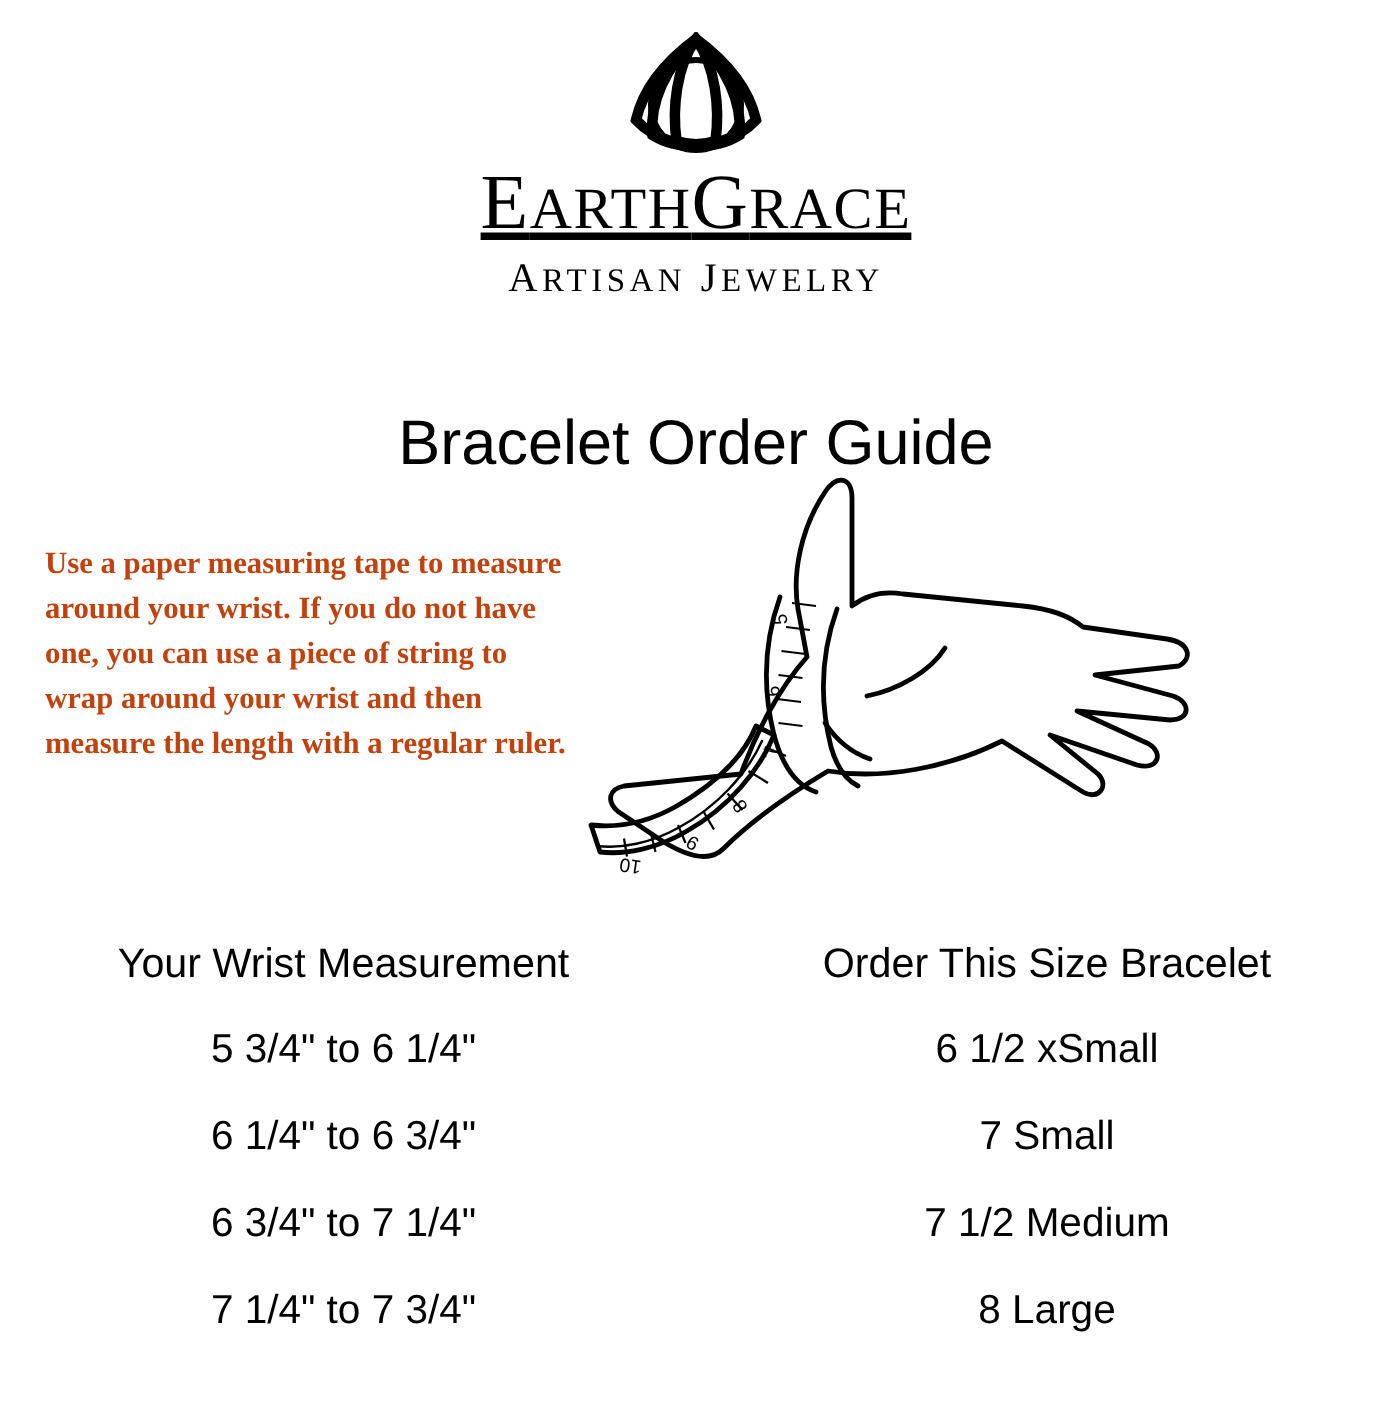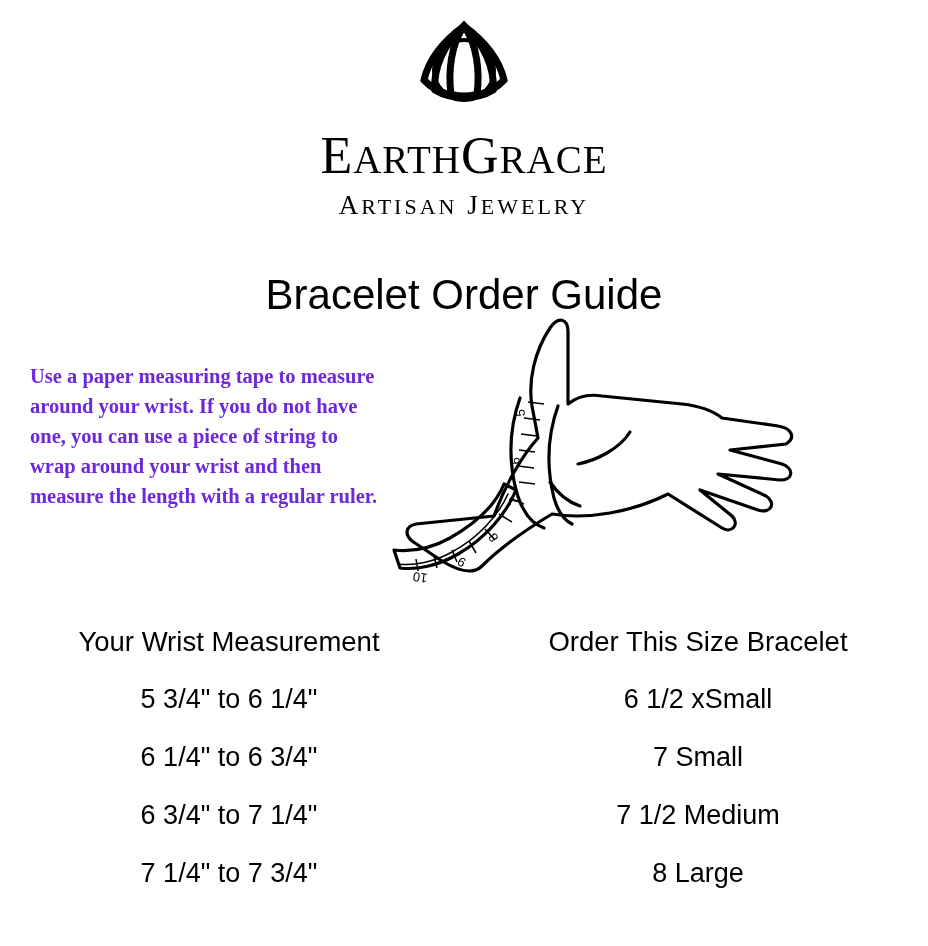--- a/index.html
+++ b/index.html
@@ -26,22 +26,23 @@
   }
   #triquetra {
     display: block;
     margin: 0 auto;
   }
   #brand-name {
     font-family: "Liberation Serif", serif;
     font-size: 52px;
     letter-spacing: 1px;
     line-height: 1;
-    margin-top: 20px;
+    margin-top: 0;
     white-space: nowrap;
+    text-decoration: underline;
   }
   #brand-name .cap { font-size: 52px; }
   #brand-name .sm { font-size: 39px; }
   #brand-tagline {
     font-family: "Liberation Serif", serif;
     font-size: 27px;
     letter-spacing: 3px;
     margin-top: 8px;
   }
   #brand-tagline .cap { font-size: 27px; }
@@ -62,21 +63,21 @@
   
   #instructions {
     position: absolute;
     top: 340px;
     left: 30px;
     width: 350px;
     font-family: "Liberation Serif", serif;
     font-weight: bold;
     font-size: 20.5px;
     line-height: 1.47;
-    color: #6d28d9;
+    color: #c2410c;
   }
 
   
   #illustration {
     position: absolute;
     top: 298px;
     left: 382px;
     width: 530px;
     height: 300px;
   }

